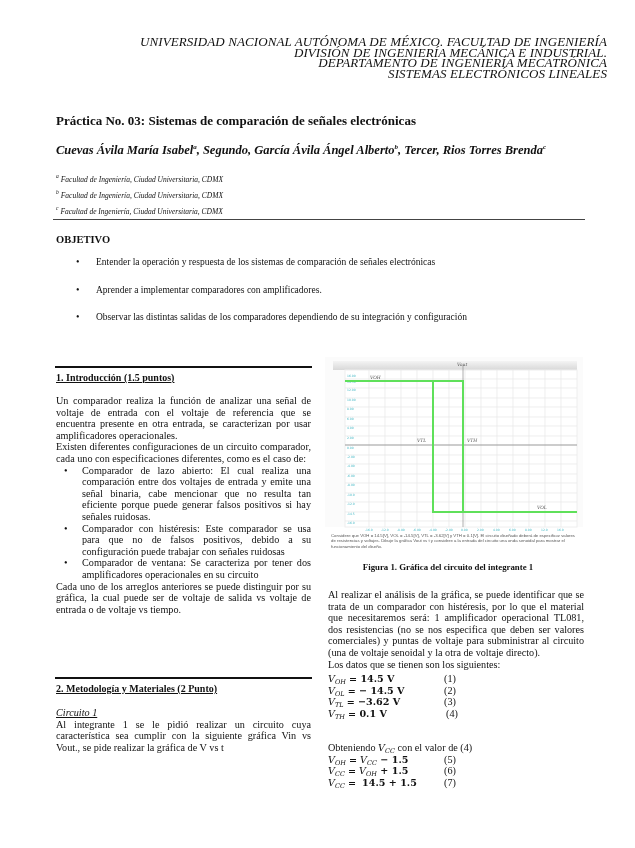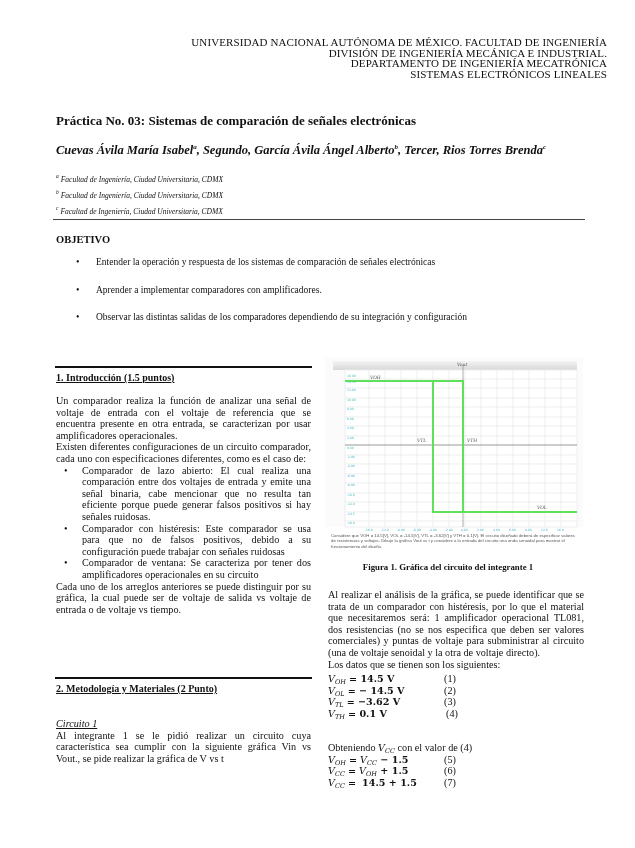--- a/index.html
+++ b/index.html
@@ -1,38 +1,38 @@
 <!DOCTYPE html>
 <html><head>
 <meta charset="utf-8">
 <style>
   html, body { margin: 0; padding: 0; background: #ffffff; }
   body { width: 635px; height: 848px; position: relative; overflow: hidden;
          font-family: "Liberation Serif", "DejaVu Serif", serif; color: #111; }
   .abs { position: absolute; }
-  .hdr { right: 28px; top: 37px; text-align: right; font-size: 11px; line-height: 10.5px;
-         letter-spacing: 0.1px; text-transform: uppercase; }
+  .hdr { right: 28px; top: 37px; text-align: right; font-size: 13px; line-height: 10.5px;
+         letter-spacing: 0.1px; text-transform: uppercase; font-style: italic; }
   .hdr div { white-space: nowrap; }
   .title { left: 56px; top: 113px; font-size: 13px; font-weight: bold; white-space: nowrap; }
   .authors { left: 56px; top: 143px; font-size: 12.5px; font-weight: bold; font-style: italic; white-space: nowrap; }
   .authors sup { font-size: 7px; }
   .affs { left: 56px; top: 170px; font-size: 7.5px; font-style: italic; line-height: 12.5px; }
   .affs sup { font-size: 5.5px; margin-right: 2px; }
   .rule1 { left: 53px; top: 219px; width: 532px; height: 0; border-top: 1.2px solid #444; }
   .objh { left: 56px; top: 234px; font-size: 10.5px; font-weight: bold; }
   .objlist { left: 56px; top: 256px; margin: 0; padding: 0; list-style: none; width: 520px; }
   .objlist li { position: relative; padding-left: 40px; font-size: 9.5px; height: 27.5px; line-height: 12px; }
   .objlist li .b { position: absolute; left: 20px; top: 0; font-size: 10px; }
   .lcol { left: 56px; width: 255px; font-size: 10.2px; line-height: 11.6px; text-align: justify; }
   .secrule { left: 55px; width: 257px; height: 0; border-top: 2.4px solid #111; }
   .sech { left: 56px; font-size: 10px; font-weight: bold; text-decoration: underline; }
   .blist { margin: 0; padding: 0; list-style: none; }
   .blist li { position: relative; padding-left: 26px; padding-right: 0; }
   .blist li .b { position: absolute; left: 8px; top: 0; }
-  .circ { font-style: italic; text-decoration: underline; margin-top: 11px; }
+  .circ { font-style: italic; text-decoration: underline; }
   .rcol { left: 328px; width: 256px; font-size: 10.2px; line-height: 11.6px; text-align: justify; }
   .chart { left: 325px; top: 357px; width: 258px; height: 210px; }
   .caption { left: 320px; top: 562px; width: 256px; text-align: center; font-size: 8.8px; font-weight: bold; }
   .eq { left: 328px; font-size: 10.2px; line-height: 11.6px; }
   .eq .row { position: relative; height: 11.6px; white-space: nowrap; }
   .eq .m { font-family: "DejaVu Serif", serif; font-size: 9.6px; }
   .eq .m i { font-style: italic; }
   .eq .m sub { font-size: 6.5px; font-style: italic; vertical-align: -2px; }
   .eq .m b { font-weight: bold; }
   .eq .num { position: absolute; top: 0; }

